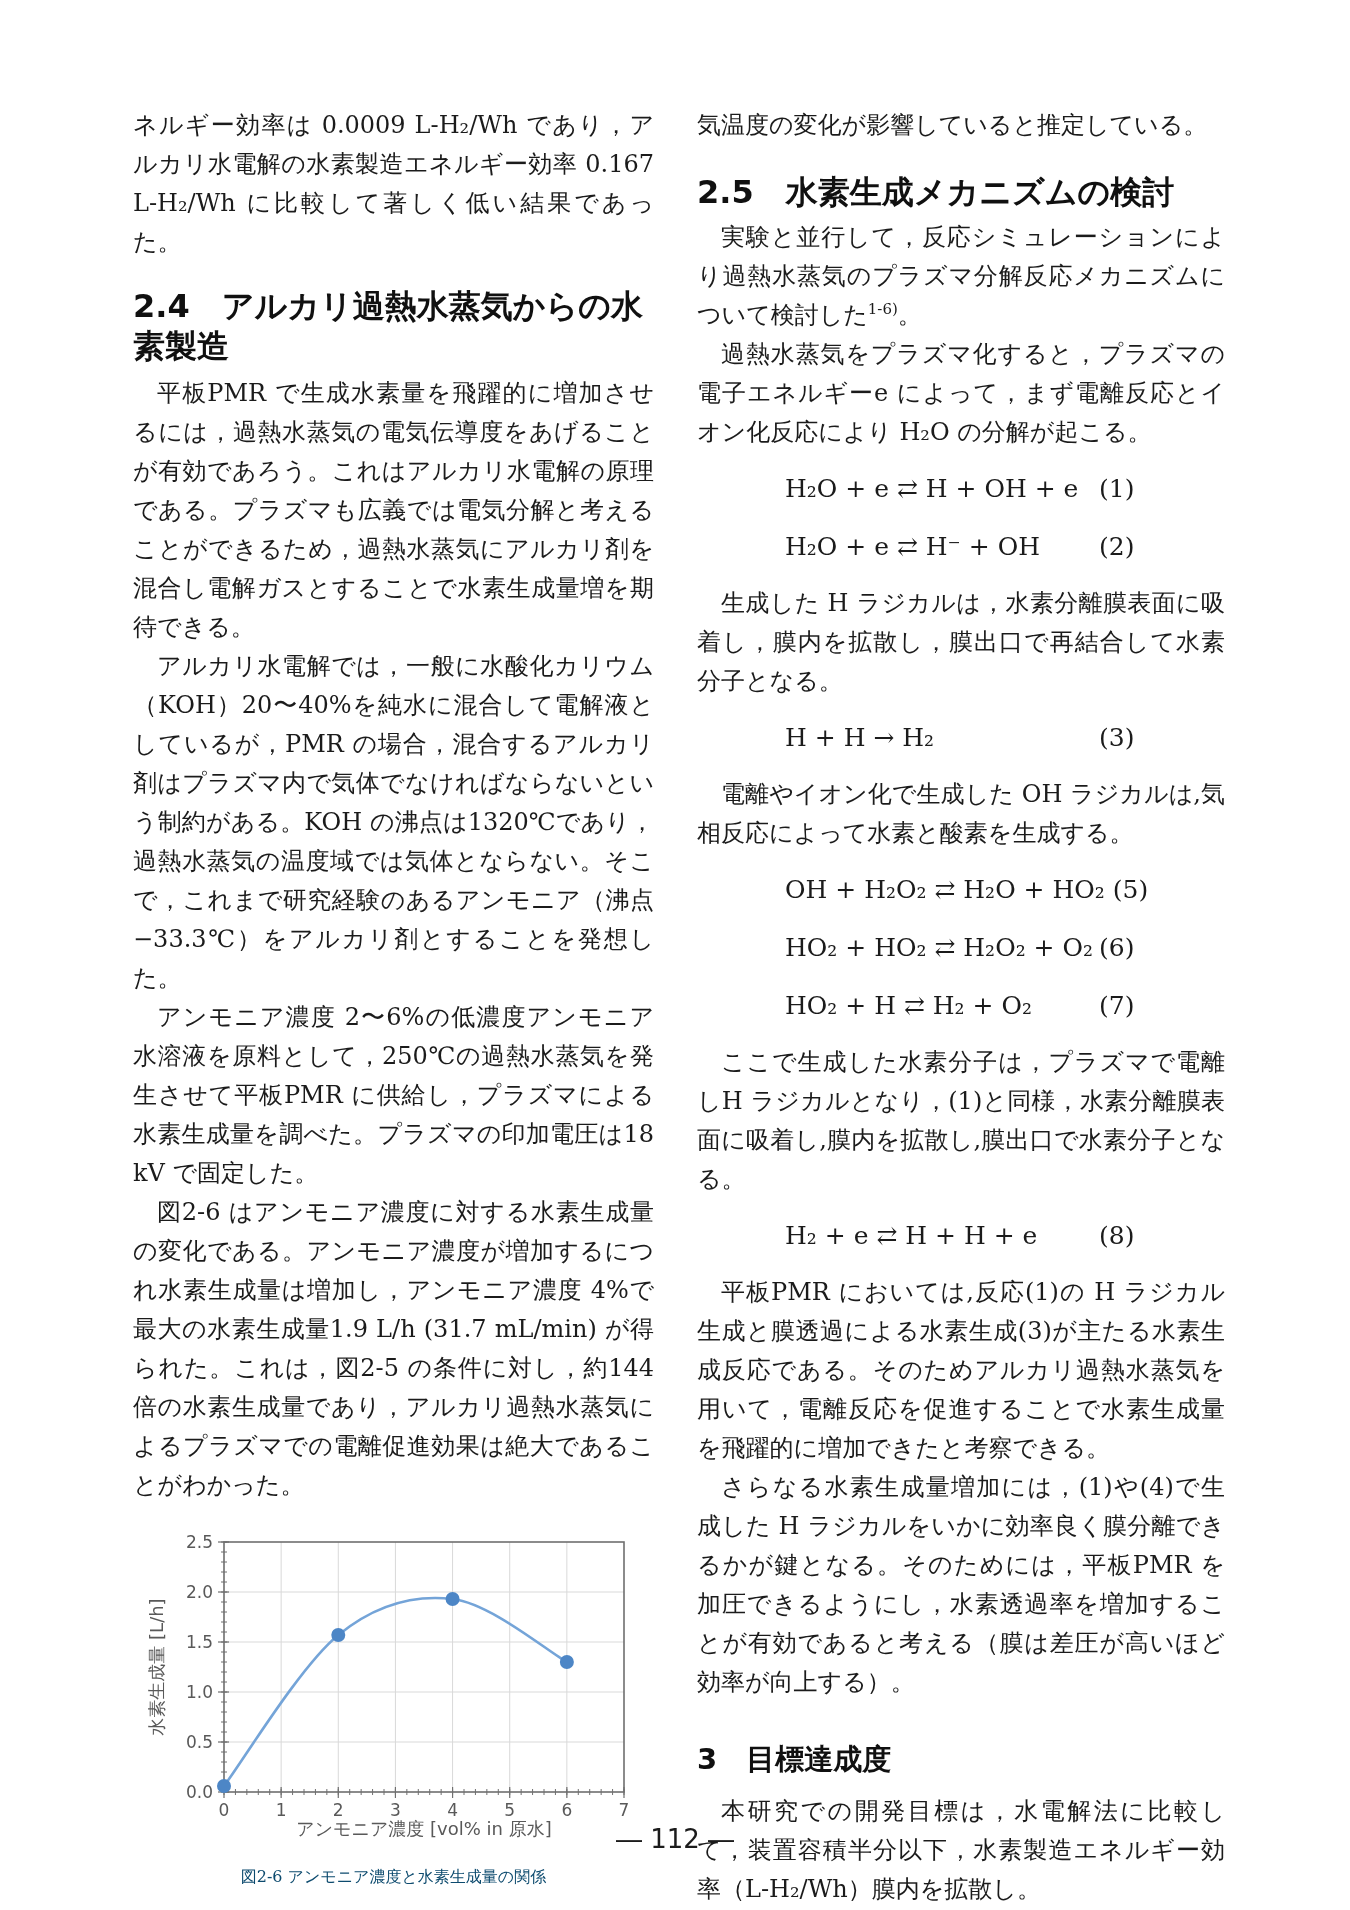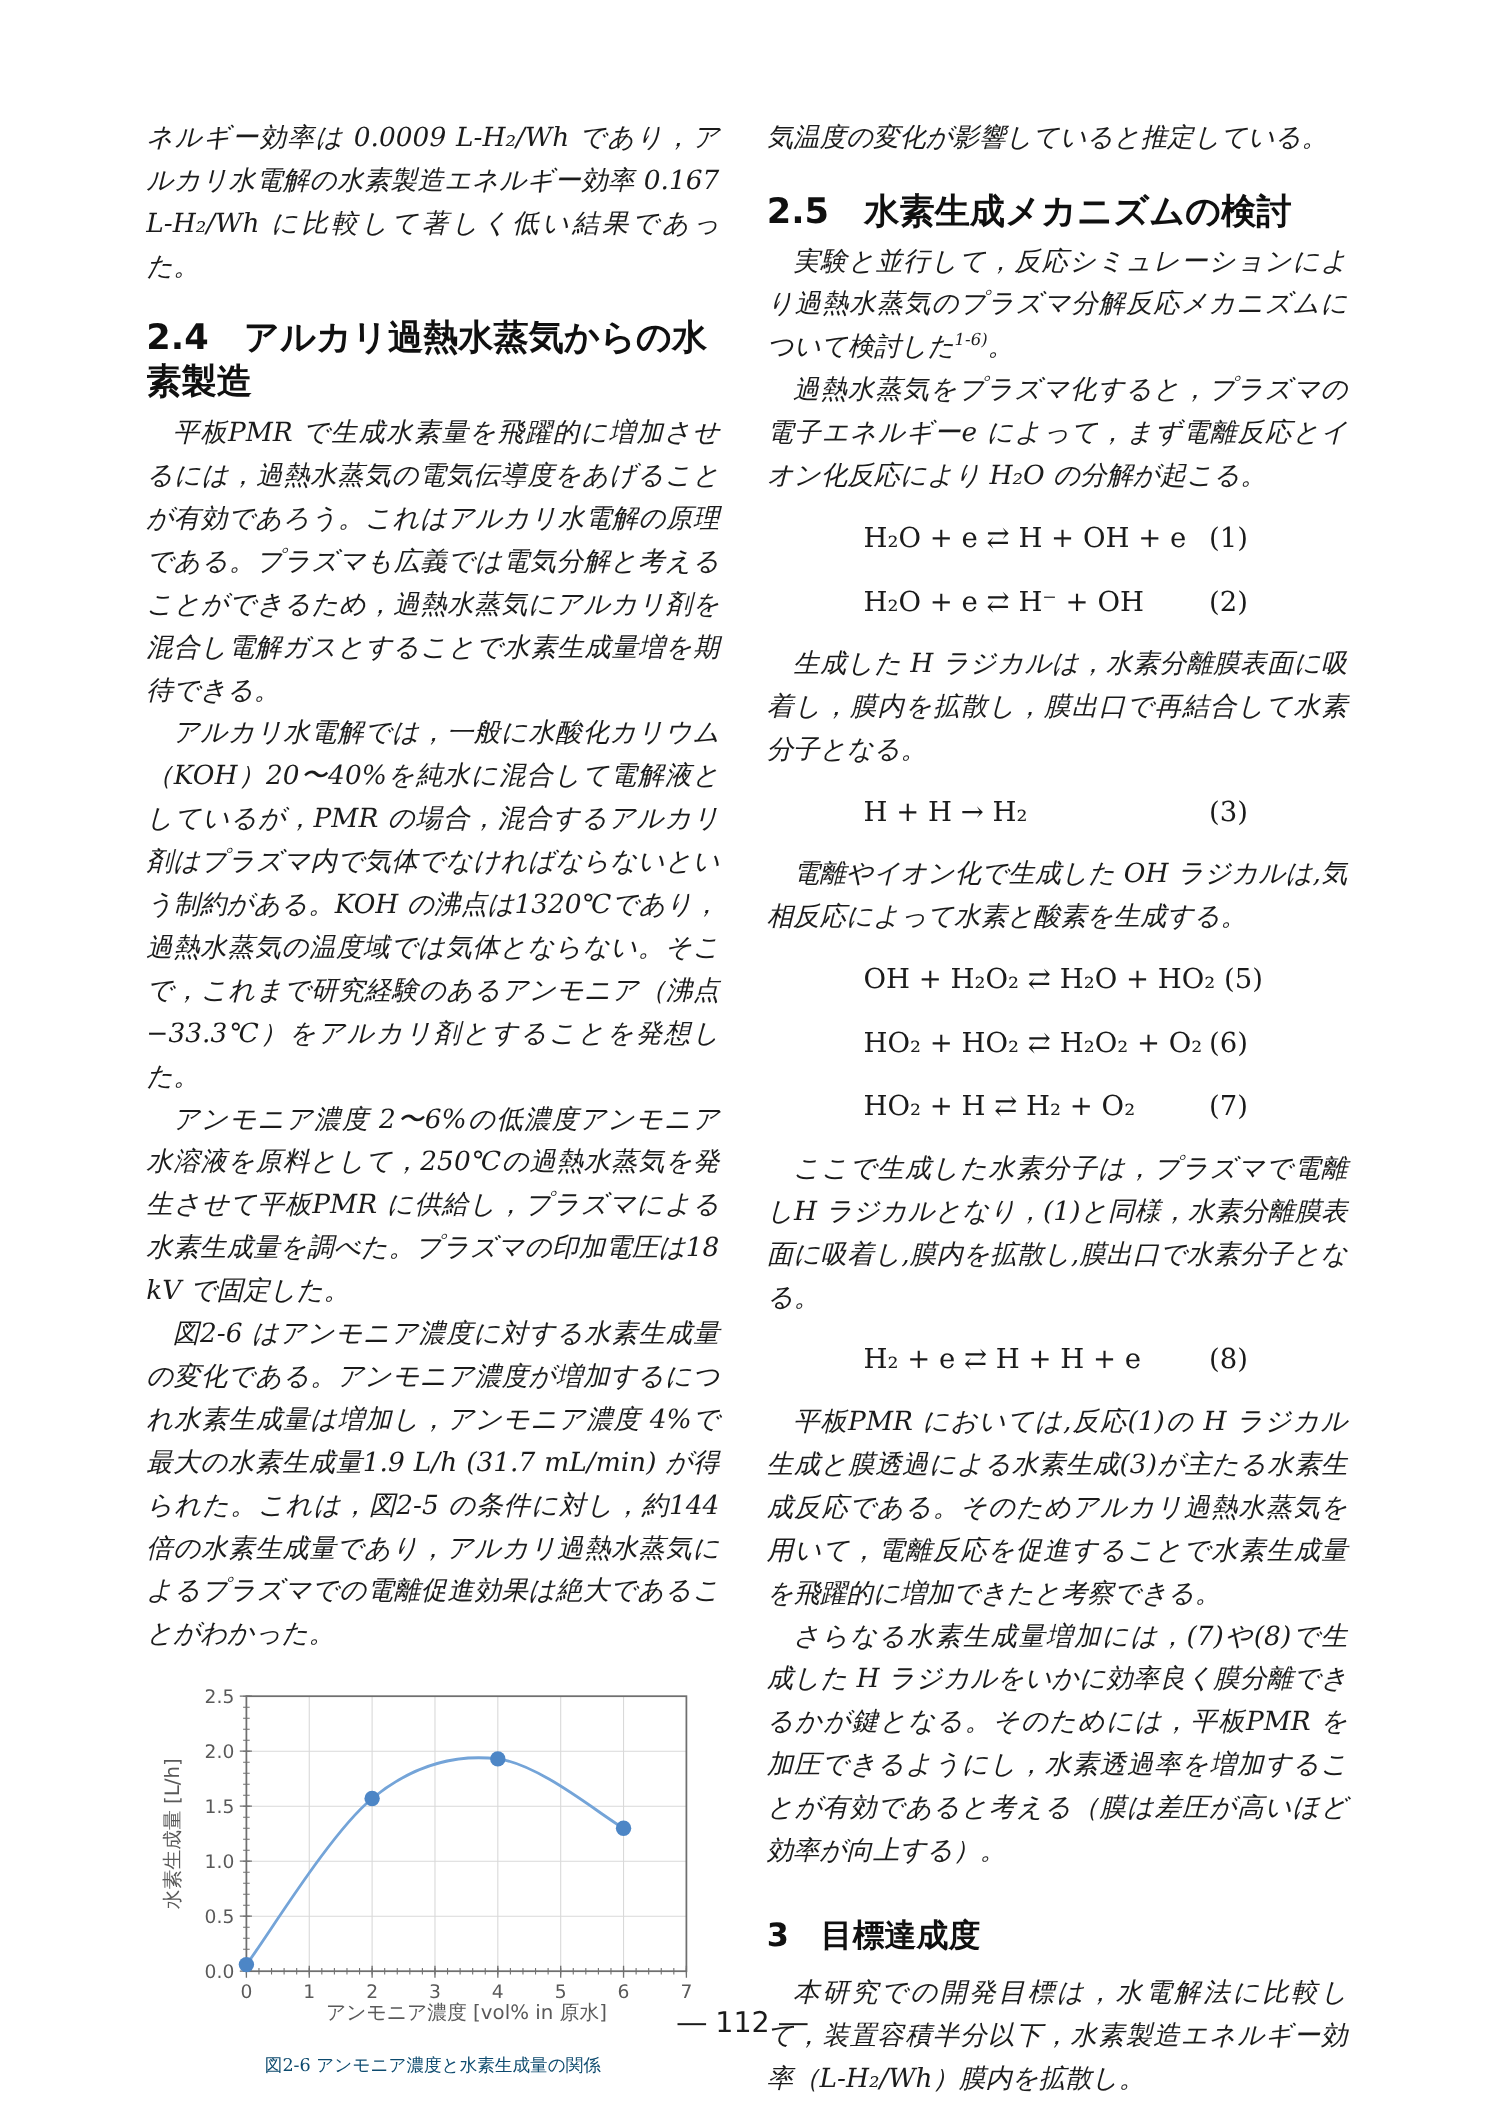--- a/index.html
+++ b/index.html
@@ -2,21 +2,21 @@
 <html><head>
 <meta charset="utf-8">
 <style>
   html,body{margin:0;padding:0;background:#e8e8e8;}
   .page{position:relative;width:1350px;height:1910px;background:#ffffff;margin:0 auto;overflow:hidden;}
   .col{position:absolute;top:106px;}
   .col-left{left:133px;width:521px;}
   .col-right{left:697px;width:528px;}
   .body-p{margin:0;text-align:justify;text-indent:1em;
     font-family:"DejaVu Serif","Liberation Serif",serif;
-    font-size:24px;line-height:39px;color:#1b1b1b;font-style:italic;}
+    font-size:24px;line-height:39px;color:#1b1b1b;}
   .no-indent{text-indent:0;}
   .sec-h{margin:24px 0 8px 0;text-indent:0;
     font-family:"DejaVu Sans","Liberation Sans",sans-serif;
     font-weight:bold;font-size:32px;line-height:40px;color:#101010;}
   .sec-h.tight{margin:27px 0 6px 0;}
   .big-h{margin:34px 0 10px 0;font-size:29px;line-height:46px;}
   .sub-h{margin:4px 0 2px 16px;}
   .eq{position:relative;margin:16px;padding-left:72px;height:42px;line-height:42px;
     font-family:"DejaVu Serif","DejaVu Sans","Liberation Serif",serif;
     font-size:25px;color:#1b1b1b;text-indent:0;}
@@ -179,21 +179,21 @@
 
     <p class="eq"><span>OH + H₂O₂ ⇄ H₂O + HO₂ (5)</span><span class="num"></span></p>
     <p class="eq"><span>HO₂ + HO₂ ⇄ H₂O₂ + O₂</span><span class="num">(6)</span></p>
     <p class="eq"><span>HO₂ + H ⇄ H₂ + O₂</span><span class="num">(7)</span></p>
 
     <p class="body-p">ここで生成した水素分子は，プラズマで電離しH ラジカルとなり，(1)と同様，水素分離膜表面に吸着し,膜内を拡散し,膜出口で水素分子となる。</p>
 
     <p class="eq"><span>H₂ + e ⇄ H + H + e</span><span class="num">(8)</span></p>
 
     <p class="body-p">平板PMR においては,反応(1)の H ラジカル生成と膜透過による水素生成(3)が主たる水素生成反応である。そのためアルカリ過熱水蒸気を用いて，電離反応を促進することで水素生成量を飛躍的に増加できたと考察できる。</p>
-    <p class="body-p">さらなる水素生成量増加には，(7)や(8)で生成した H ラジカルをいかに効率良く膜分離できるかが鍵となる。そのためには，平板PMR を加圧できるようにし，水素透過率を増加することが有効であると考える（膜は差圧が高いほど効率が向上する）。</p>
+    <p class="body-p">さらなる水素生成量増加には，(1)や(4)で生成した H ラジカルをいかに効率良く膜分離できるかが鍵となる。そのためには，平板PMR を加圧できるようにし，水素透過率を増加することが有効であると考える（膜は差圧が高いほど効率が向上する）。</p>
 
     <p class="sec-h big-h">3　目標達成度</p>
     <p class="body-p">本研究での開発目標は，水電解法に比較して，装置容積半分以下，水素製造エネルギー効率（L-H₂/Wh）膜内を拡散し。</p>
     <p class="sec-h sub-h">3.1　装置容積の比較</p>
     <p class="body-p"><span>図2-1に示したPMRの容積は0.0002 m</span><sup>3</sup><span>である。このPMR で現状 1.9 L/h の水素を生成できる。水素製造量 1000 L/h を比較の基準とすると，それ</span></p>
   </div>
 
   <div class="footer">― 112 ―</div>
 </div>
 

